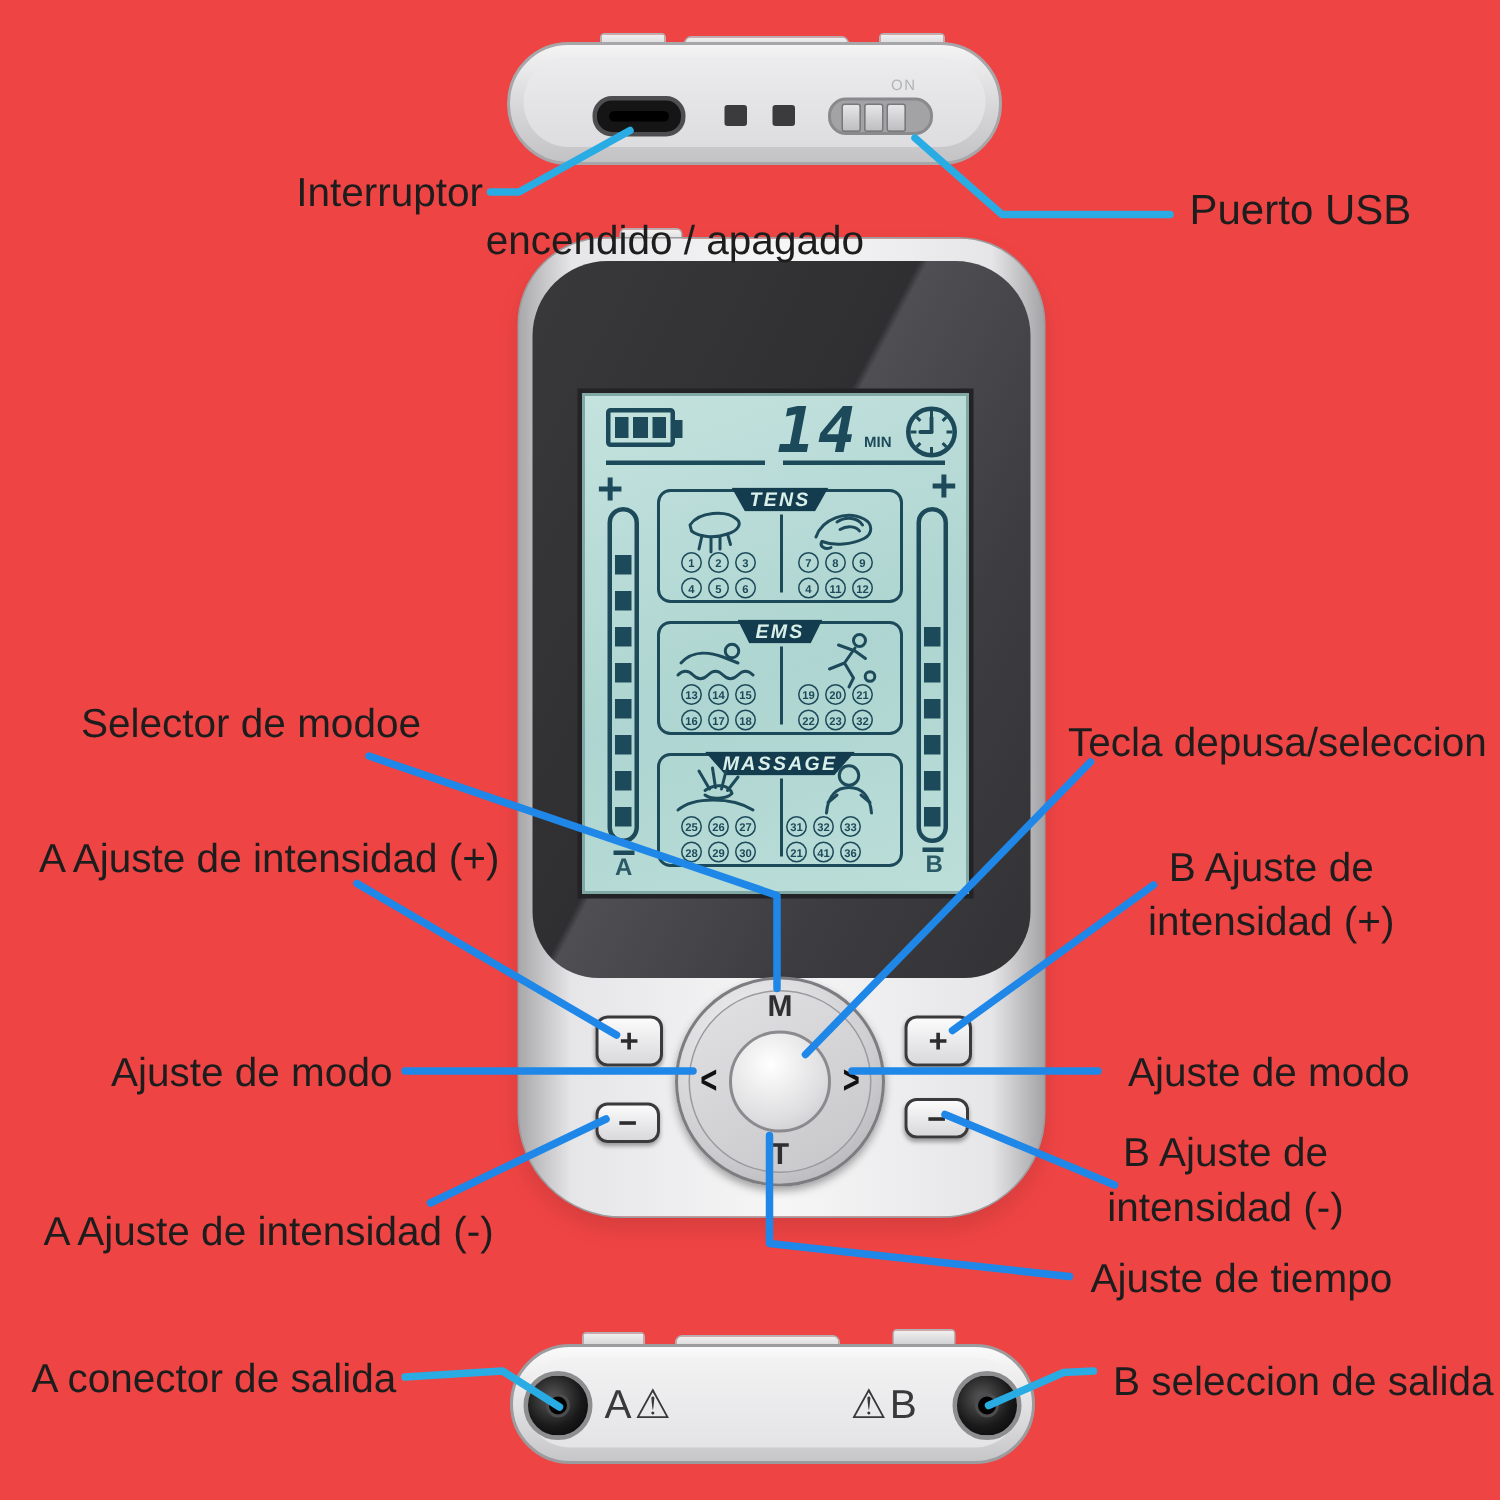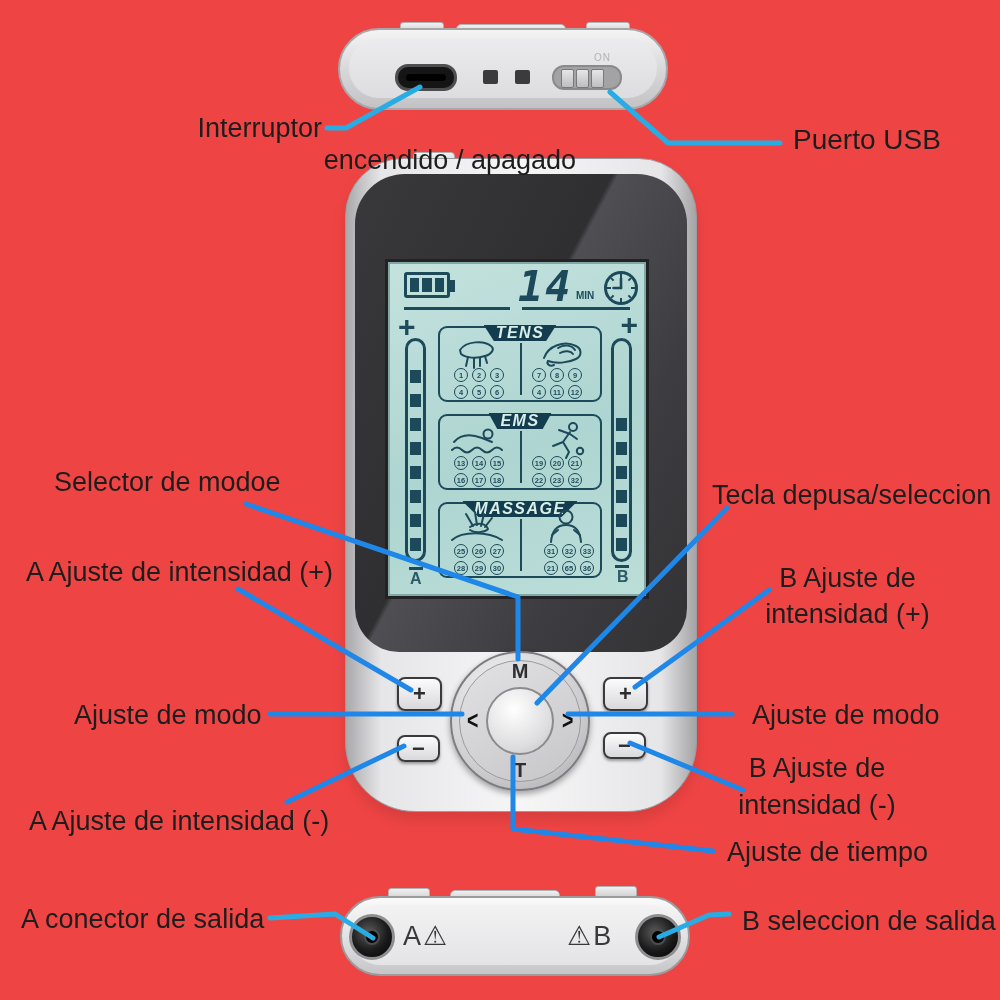--- a/index.html
+++ b/index.html
@@ -58,21 +58,21 @@
   .clock{position:absolute;left:212px;top:5px;}
   .lcd-plus{position:absolute;font-size:30px;font-weight:900;color:#1d4a5a;line-height:26px;}
   .bar{position:absolute;top:74px;width:21px;height:224px;border:3px solid #1d4a5a;border-radius:11px;
         box-sizing:border-box;display:flex;flex-direction:column-reverse;align-items:center;gap:11px;padding:8px 0;}
   .bar .seg{width:11px;height:13px;background:#1d4a5a;flex:none;}
   .chan-tick{position:absolute;width:14px;height:3px;background:#1d4a5a;}
   .chan-letter{position:absolute;font-size:16px;font-weight:bold;color:#2a5a66;}
   .mode-box{position:absolute;left:48px;width:164px;height:76px;border:2.5px solid #1d4a5a;border-radius:9px;box-sizing:border-box;}
   .banner{position:absolute;top:-3px;left:50%;transform:translateX(-50%);height:16px;padding:0 12px;
         background:#143c4f;clip-path:polygon(0 0,100% 0,86% 100%,14% 100%);
-        color:#d9efe9;font-size:16px;font-weight:900;font-style:italic;letter-spacing:1.5px;line-height:16px;}
+        color:#d9efe9;font-size:13px;font-weight:900;font-style:italic;letter-spacing:1.5px;line-height:16px;}
   .divider{position:absolute;left:50%;top:15px;bottom:5px;width:2px;background:#1d4a5a;}
   .numgrid{position:absolute;top:40px;display:grid;grid-template-columns:repeat(3,14px);gap:3px 4px;}
   .numcircle{width:14px;height:14px;border:1.5px solid #1d4a5a;border-radius:50%;box-sizing:border-box;
         font-size:7.5px;font-weight:bold;color:#1d4a5a;display:flex;align-items:center;justify-content:center;}
   .mode-icon{position:absolute;top:9px;}
   .mode-icon svg{stroke:#1d4a5a;fill:none;stroke-width:2;stroke-linecap:round;stroke-linejoin:round;}
 
   .pm-btn{position:absolute;border:2px solid #3a3a3d;border-radius:8px;
         background:linear-gradient(#fbfbfc,#d9d9db);box-shadow:0 2px 3px rgba(0,0,0,.35);
         display:flex;align-items:center;justify-content:center;
@@ -271,26 +271,26 @@
           </svg>
         </div>
         <div class="numgrid" style="left:14px;">
             <span class="numcircle">25</span>
             <span class="numcircle">26</span>
             <span class="numcircle">27</span>
             <span class="numcircle">28</span>
             <span class="numcircle">29</span>
             <span class="numcircle">30</span>
           </div>
-        <div class="numgrid" style="left:104px;">
+        <div class="numgrid" style="left:84px;">
             <span class="numcircle">31</span>
             <span class="numcircle">32</span>
             <span class="numcircle">33</span>
             <span class="numcircle">21</span>
-            <span class="numcircle">65</span>
+            <span class="numcircle">41</span>
             <span class="numcircle">36</span>
           </div>
       </div>
     </div>
 
     <div class="pm-btn" style="left:52px;top:519px;width:45px;height:34px;">
         <span>+</span>
       </div>
     <div class="pm-btn" style="left:52px;top:577px;width:43px;height:27px;">
         <span>−</span>

